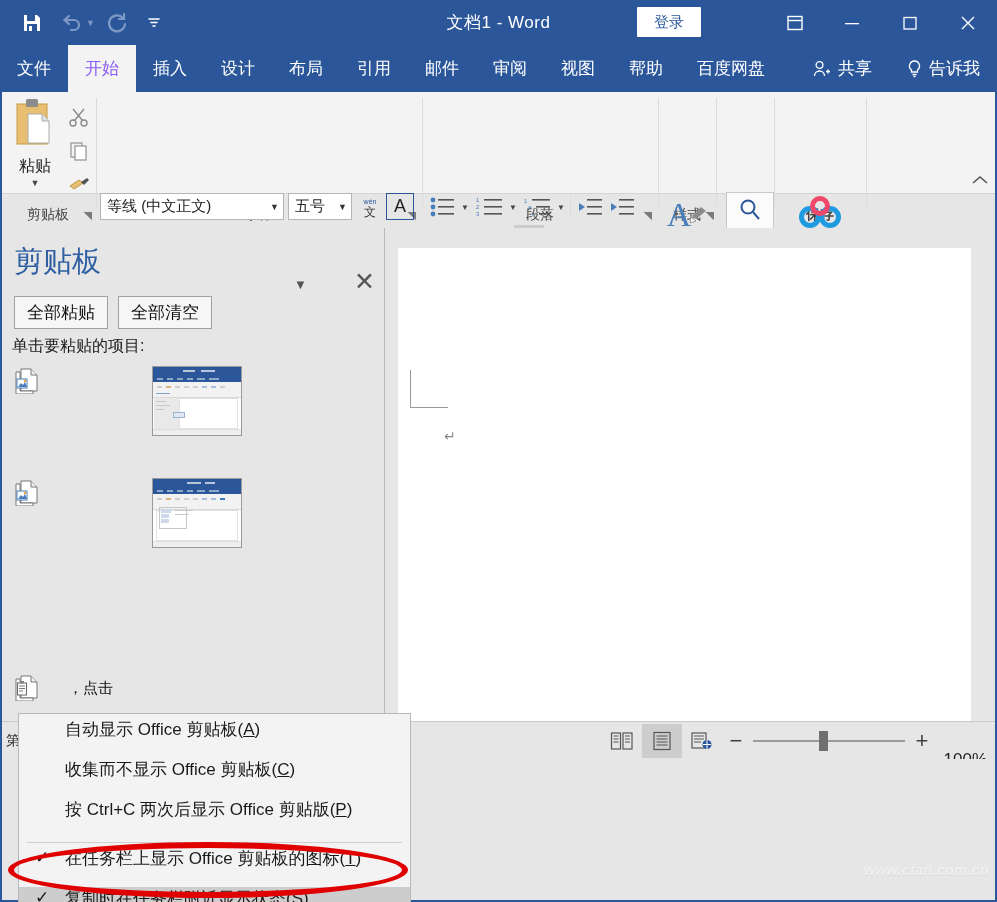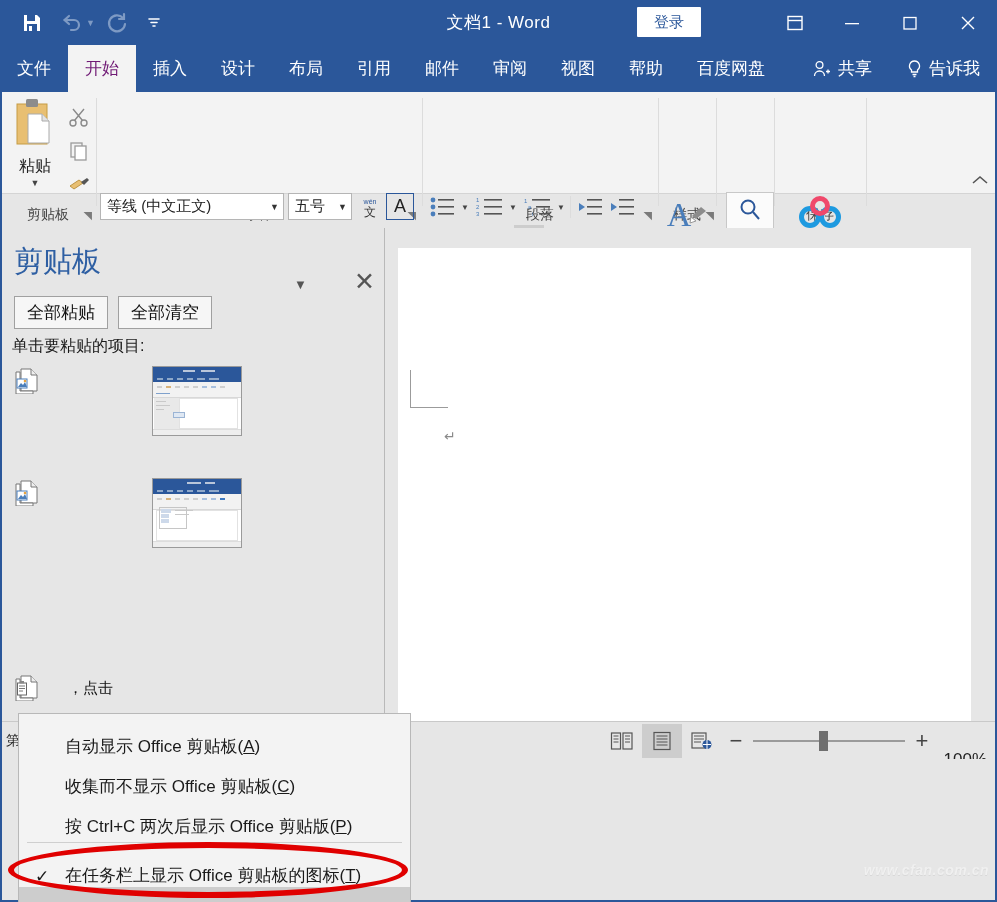--- a/index.html
+++ b/index.html
@@ -43,21 +43,21 @@
 
   
   .tabstrip {
     position: absolute; top: 45px; left: 0; width: 997px; height: 47px;
     background: #2b579a; color: #fff; display: flex; align-items: stretch;
   }
   .tab {
     display: flex; align-items: center; padding: 0 17px; font-size: 17px; color: #fff;
     height: 47px; white-space: nowrap;
   }
-  .tab.active { background: #f3f3f3; color: #701a75; }
+  .tab.active { background: #f3f3f3; color: #8b5cf6; }
   .tab-right { margin-left: auto; display: flex; align-items: stretch; }
   .tab-icon { display: inline-flex; align-items: center; margin-right: 6px; }
 
   
   .ribbon {
     position: absolute; top: 92px; left: 0; width: 997px; height: 102px;
     background: #f3f3f3; border-bottom: 1px solid #d4d4d4;
   }
   .rgroup { position: absolute; top: 0; height: 135px; }
   .rgroup-label {
@@ -176,21 +176,21 @@
 
   .bottom-strip { position: absolute; top: 759px; left: 0; width: 997px; height: 143px; background: #e6e6e6; }
 
   
   .menu {
     position: absolute; left: 18px; top: 713px; width: 393px;
     background: #f3f3f3; border: 1px solid #b8b8b8; z-index: 40;
     padding: 4px 0 0 0;
   }
   .menu-item {
-    position: relative; height: 40px; display: flex; align-items: flex-end;
+    position: relative; height: 40px; display: flex; align-items: flex-start;
     font-size: 17px; color: #1a1a1a; padding-left: 46px; white-space: nowrap;
   }
   .menu-item.hl { background: #cdcdcd; }
   .menu-check { position: absolute; left: 16px; font-size: 17px; color: #1a1a1a; }
   .menu-sep { height: 1px; background: #cfcfcf; margin: 4px 8px; }
   .mkey { text-decoration: underline; }
 
   .ellipse {
     position: absolute; left: 8px; top: 842px; width: 400px; height: 56px;
     border: 6px solid #e00000; border-radius: 50%; z-index: 50; pointer-events: none;
@@ -649,21 +649,21 @@
             <circle cx="11" cy="10" r="6.5"></circle>
             <path d="M16 15l6 7"></path>
           </svg>
       </span>
       <span class="cap">编辑</span>
       <span class="cr">▼</span>
     </div>
 
     <div class="rgroup-sep" style="left:774px;"></div>
 
-    <div class="rgroup" style="left:776px; width:88px;">
+    <div class="rgroup" style="left:776px; width:88px;font-weight:bold;">
       <div class="rgroup-label">保存</div>
     </div>
     <div class="bigbtn" style="left:776px; top:104px; width:88px;">
       <span>
         <svg width="44" height="34" viewBox="0 0 44 34">
           <circle cx="12" cy="21" r="8.5" fill="none" stroke="#1e9ae0" stroke-width="5"></circle>
           <circle cx="32" cy="21" r="8.5" fill="none" stroke="#1e9ae0" stroke-width="5"></circle>
           <circle cx="22" cy="10" r="7.5" fill="none" stroke="#f0486b" stroke-width="5"></circle>
         </svg>
       </span>

